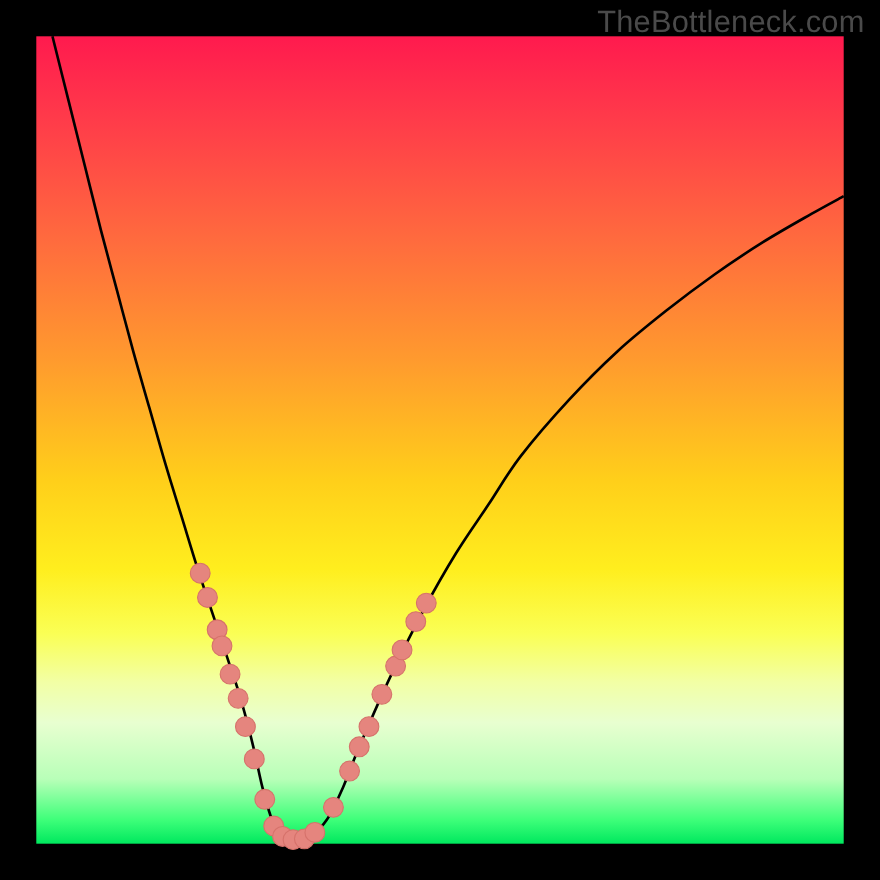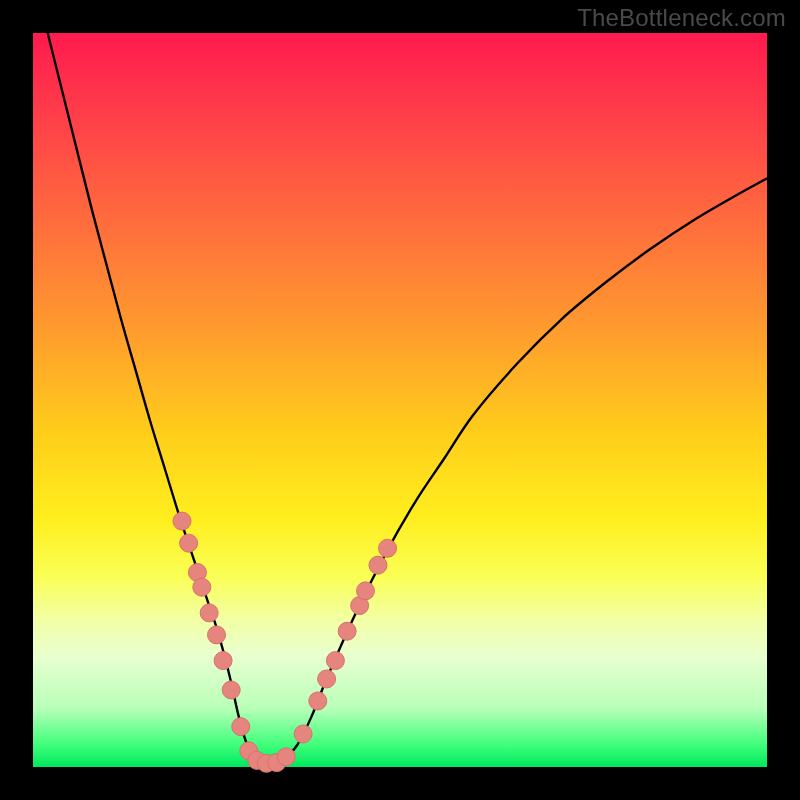--- a/index.html
+++ b/index.html
@@ -37,21 +37,21 @@
       #b8ffb8 92%,
       #3fff7a 97%,
       #00e85e 100%
     );
   }
   .watermark {
     position: absolute;
     top: 4px;
     right: 14px;
     font-family: Arial, Helvetica, sans-serif;
-    font-size: 24px;
+    font-size: 28px;
     font-weight: 400;
     color: #4a4a4a;
     letter-spacing: 0.2px;
     text-align: right;
   }
   svg.curve {
     position: absolute;
     top: 0;
     left: 0;
     width: 734px;

